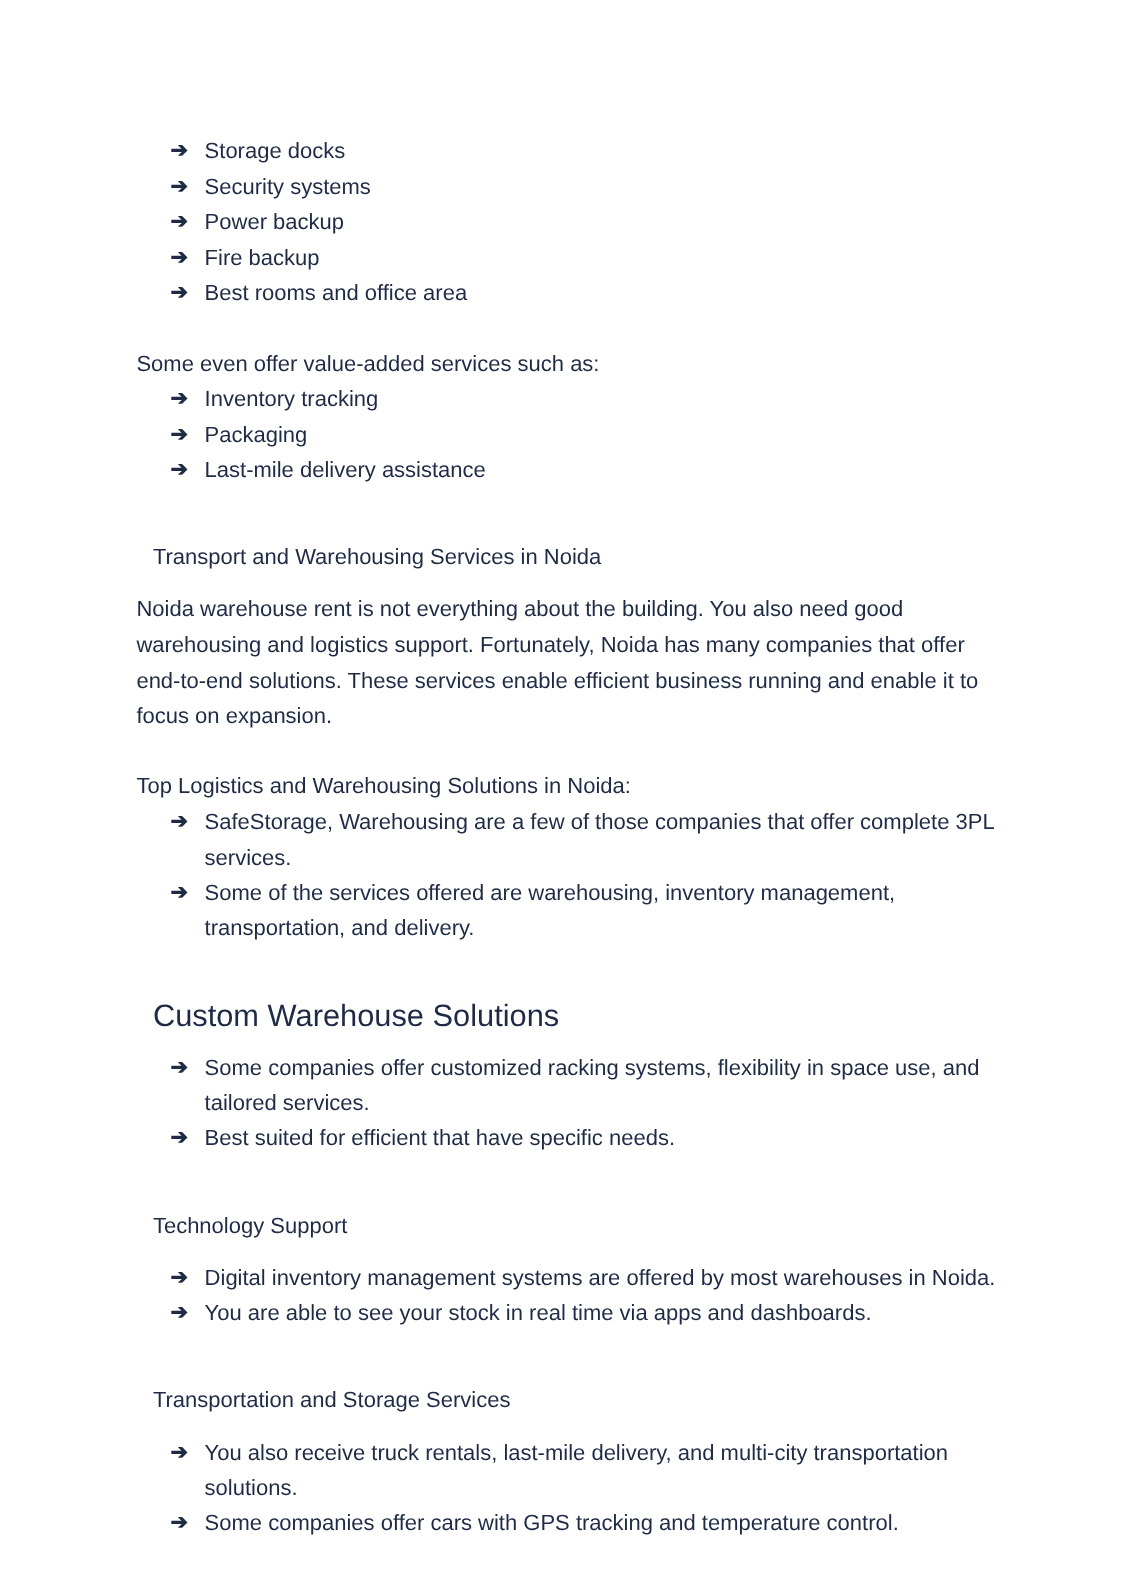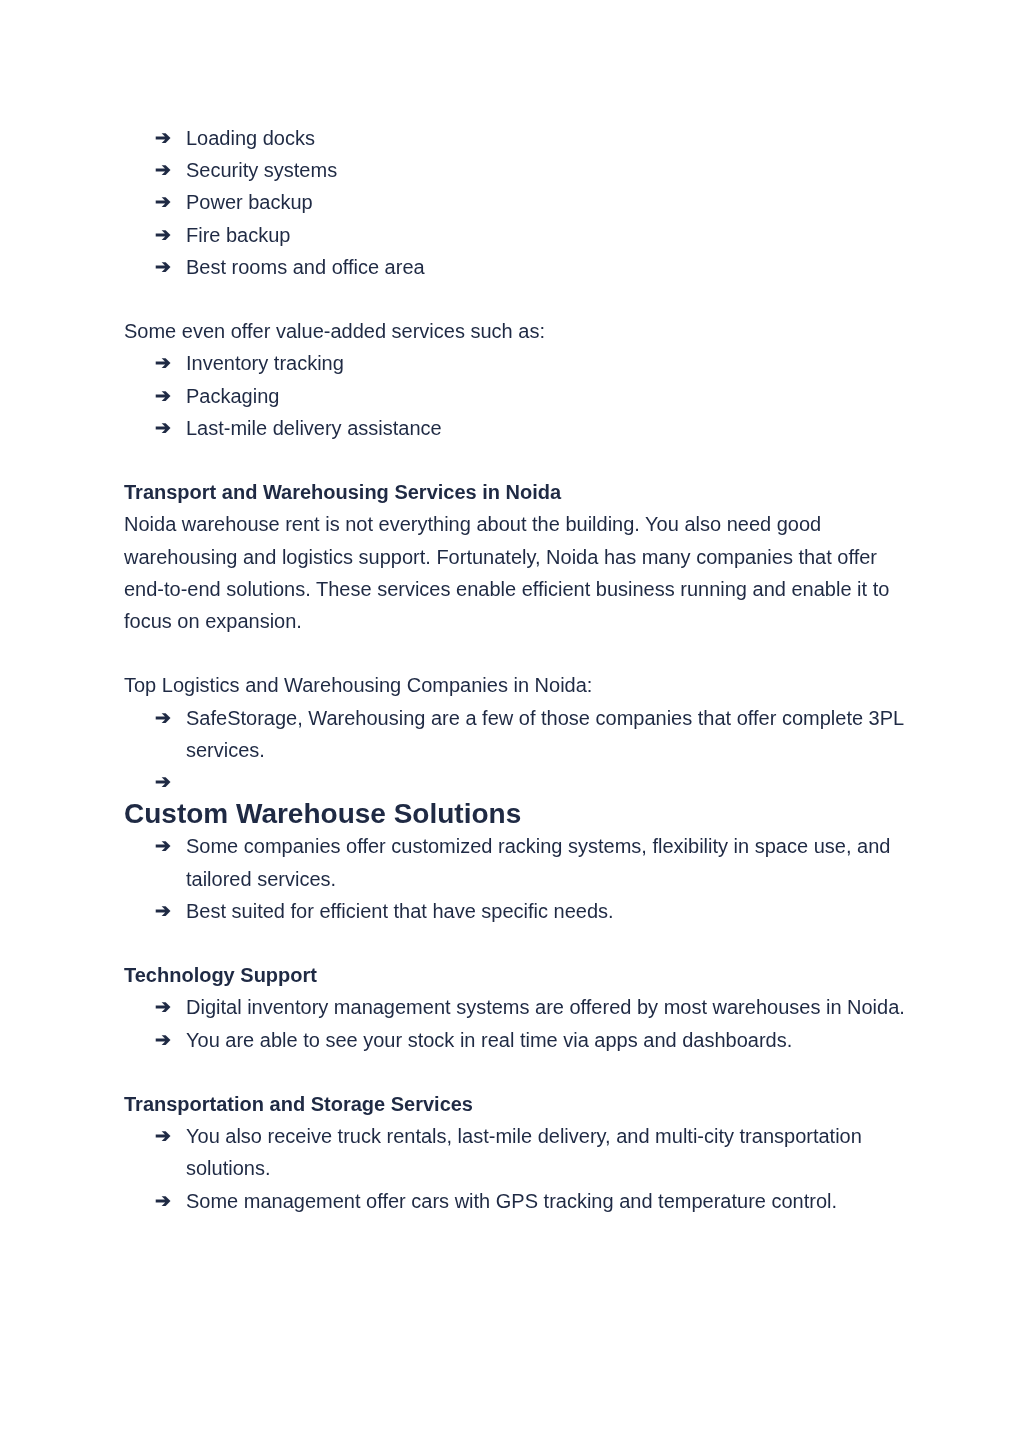--- a/index.html
+++ b/index.html
@@ -4,32 +4,32 @@
 <style>
   html, body { margin: 0; padding: 0; background: #ffffff; }
   body { width: 1024px; height: 1446px; position: relative; overflow: hidden; }
   .page {
     position: absolute; left: 124px; top: 122px; width: 790px;
     font-family: "Liberation Sans", sans-serif;
     font-size: 20px; line-height: 32.2px; color: #1f2a44;
   }
   .p { margin: 0; }
   .gap { height: 32.2px; }
-  .h { margin: 0; font-weight: bold; }
+  .h { margin: 15px; font-weight: normal; }
   ul { list-style: none; margin: 0; padding: 0; }
   li { position: relative; padding-left: 62px; }
   .arrow { position: absolute; left: 31px; top: 0; font-weight: bold; font-size: 19px; }
 </style>
 </head>
 <body>
 
 <div class="page">
 
   <ul>
-    <li><span class="arrow">➔</span><span>Loading docks</span></li>
+    <li><span class="arrow">➔</span><span>Storage docks</span></li>
     <li><span class="arrow">➔</span><span>Security systems</span></li>
     <li><span class="arrow">➔</span><span>Power backup</span></li>
     <li><span class="arrow">➔</span><span>Fire backup</span></li>
     <li><span class="arrow">➔</span><span>Best rooms and office area</span></li>
   </ul>
 
   <div class="gap"></div>
 
   <p class="p">Some even offer value-added services such as:</p>
   <ul>
@@ -38,24 +38,24 @@
     <li><span class="arrow">➔</span><span>Last-mile delivery assistance</span></li>
   </ul>
 
   <div class="gap"></div>
 
   <h2 class="h" style="font-size:20px;">Transport and Warehousing Services in Noida</h2>
   <p class="p">Noida warehouse rent is not everything about the building. You also need good warehousing and logistics support. Fortunately, Noida has many companies that offer end-to-end solutions. These services enable efficient business running and enable it to focus on expansion.</p>
 
   <div class="gap"></div>
 
-  <p class="p">Top Logistics and Warehousing Companies in Noida:</p>
+  <p class="p">Top Logistics and Warehousing Solutions in Noida:</p>
   <ul>
     <li><span class="arrow">➔</span><span>SafeStorage, Warehousing are a few of those companies that offer complete 3PL services.</span></li>
-    <li><span class="arrow">➔</span></li>
+    <li><span class="arrow">➔</span><span>Some of the services offered are warehousing, inventory management, transportation, and delivery.</span></li>
   </ul>
 
   <div class="gap"></div>
 
   <h2 class="h" style="font-size:28px;">Custom Warehouse Solutions</h2>
   <ul>
     <li><span class="arrow">➔</span><span>Some companies offer customized racking systems, flexibility in space use, and tailored services.</span></li>
     <li><span class="arrow">➔</span><span>Best suited for efficient that have specific needs.</span></li>
   </ul>
 
@@ -65,16 +65,16 @@
   <ul>
     <li><span class="arrow">➔</span><span>Digital inventory management systems are offered by most warehouses in Noida.</span></li>
     <li><span class="arrow">➔</span><span>You are able to see your stock in real time via apps and dashboards.</span></li>
   </ul>
 
   <div class="gap"></div>
 
   <h2 class="h" style="font-size:20px;">Transportation and Storage Services</h2>
   <ul>
     <li><span class="arrow">➔</span><span>You also receive truck rentals, last-mile delivery, and multi-city transportation solutions.</span></li>
-    <li><span class="arrow">➔</span><span>Some management offer cars with GPS tracking and temperature control.</span></li>
+    <li><span class="arrow">➔</span><span>Some companies offer cars with GPS tracking and temperature control.</span></li>
   </ul>
 
 </div>
 
 </body></html>

